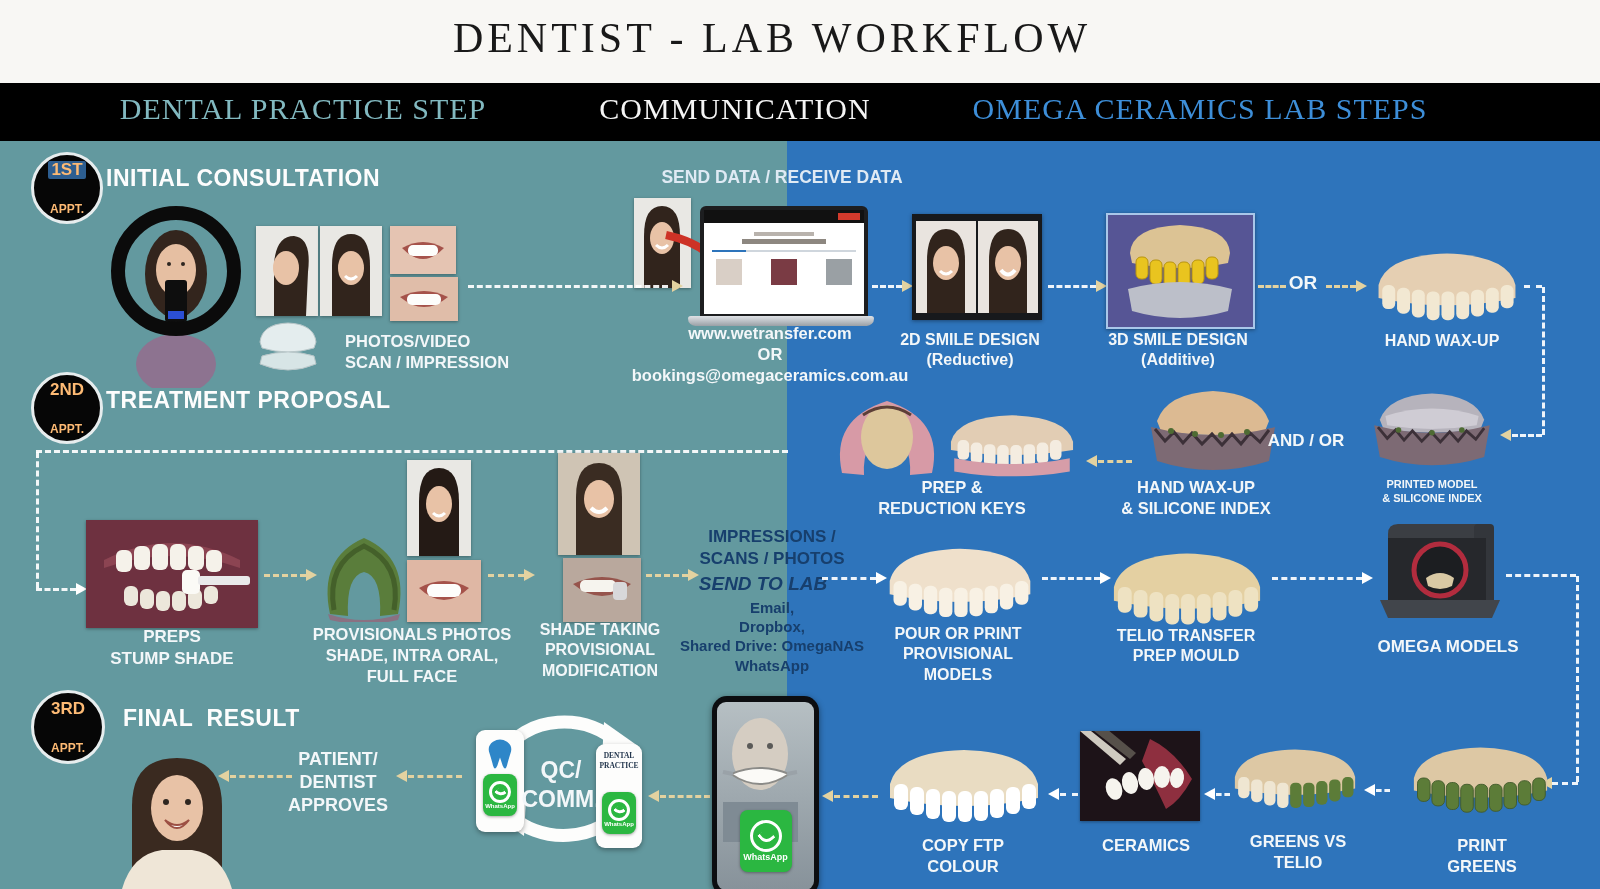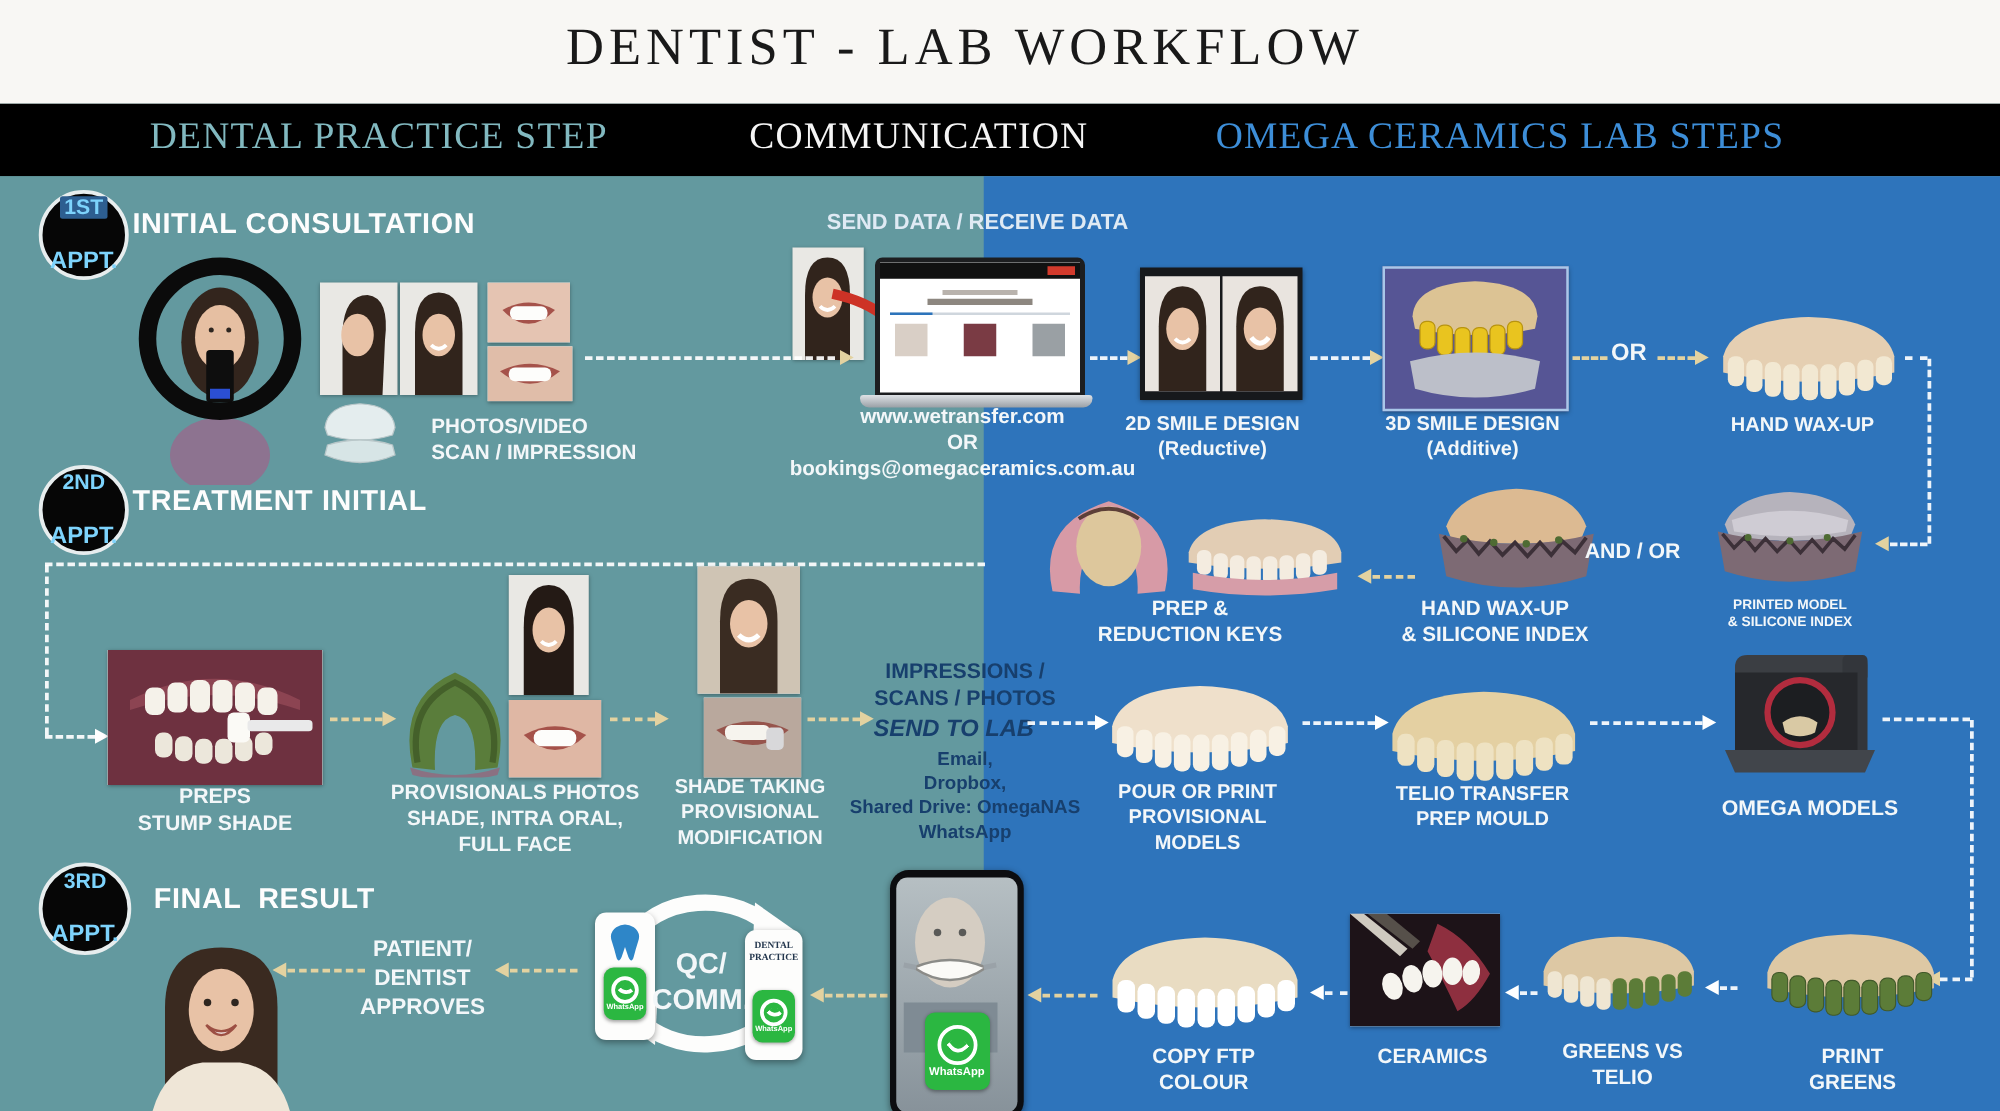--- a/index.html
+++ b/index.html
@@ -19,25 +19,25 @@
   .main{position:absolute;left:0;top:141px;width:1600px;height:748px;background:#63999f;}
   .bg-blue{position:absolute;left:787px;top:0;width:813px;height:748px;background:#2e74bb;}
   
   .abs{position:absolute;}
   .lbl{position:absolute;transform:translateX(-50%);text-align:center;color:#f3f7f9;
        font-weight:bold;white-space:pre-line;line-height:1.28;}
   .lbl.left{transform:none;text-align:left;}
   .navy{color:#173f6d;}
   .italic{font-style:italic;}
   .badge{position:absolute;border-radius:50%;background:#060606;border:3px solid #e7edee;
-    color:#7dd3fc;display:flex;flex-direction:column;align-items:center;justify-content:center;
+    color:#fdba74;display:flex;flex-direction:column;align-items:center;justify-content:center;
     font-weight:bold;line-height:1.05;}
   .badge .bnum{font-size:17px;}
   .badge .bnum.hl{background:#2d5e90;padding:0 3px;border-radius:2px;}
-  .badge .bword{font-size:19px;margin-top:24px;}
+  .badge .bword{font-size:12px;margin-top:24px;}
   .appt-title{position:absolute;color:#fdfdfd;font-weight:bold;font-size:23px;letter-spacing:.5px;white-space:pre;}
   
   .dh{position:absolute;border-top:3px dashed rgba(255,255,255,.92);height:0;}
   .dv{position:absolute;border-left:3px dashed rgba(255,255,255,.92);width:0;}
   .dh.bg,.dv.bg{border-color:#e3d2a0;}
   .tri-r{position:absolute;width:0;height:0;border-top:6px solid transparent;
     border-bottom:6px solid transparent;border-left:11px solid #e3d2a0;}
   .tri-l{position:absolute;width:0;height:0;border-top:6px solid transparent;
     border-bottom:6px solid transparent;border-right:11px solid #e3d2a0;}
   .tri-r.wh{border-left-color:#fff;} .tri-l.wh{border-right-color:#fff;}
@@ -90,21 +90,21 @@
     <div class="badge" style="left:31px;top:11px;width:66px;height:66px;">
       <span class="bnum hl">1ST</span>
       <span class="bword">APPT.</span>
     </div>
     <div class="appt-title" style="left:106px;top:24px;">INITIAL CONSULTATION</div>
 
     <div class="badge" style="left:31px;top:231px;width:66px;height:66px;">
       <span class="bnum">2ND</span>
       <span class="bword">APPT.</span>
     </div>
-    <div class="appt-title" style="left:106px;top:246px;">TREATMENT INITIAL</div>
+    <div class="appt-title" style="left:106px;top:246px;">TREATMENT PROPOSAL</div>
 
     <div class="badge" style="left:31px;top:549px;width:68px;height:68px;">
       <span class="bnum">3RD</span>
       <span class="bword">APPT.</span>
     </div>
     <div class="appt-title" style="left:106px;top:564px;margin-left:17px;">FINAL  RESULT</div>
 
     <svg class="abs" style="left:108px;top:55px;" width="140" height="192" viewBox="0 0 140 192">
       <rect x="62" y="130" width="13" height="58" fill="#121212"></rect>
       <rect x="50" y="183" width="38" height="7" rx="3" fill="#121212"></rect>

